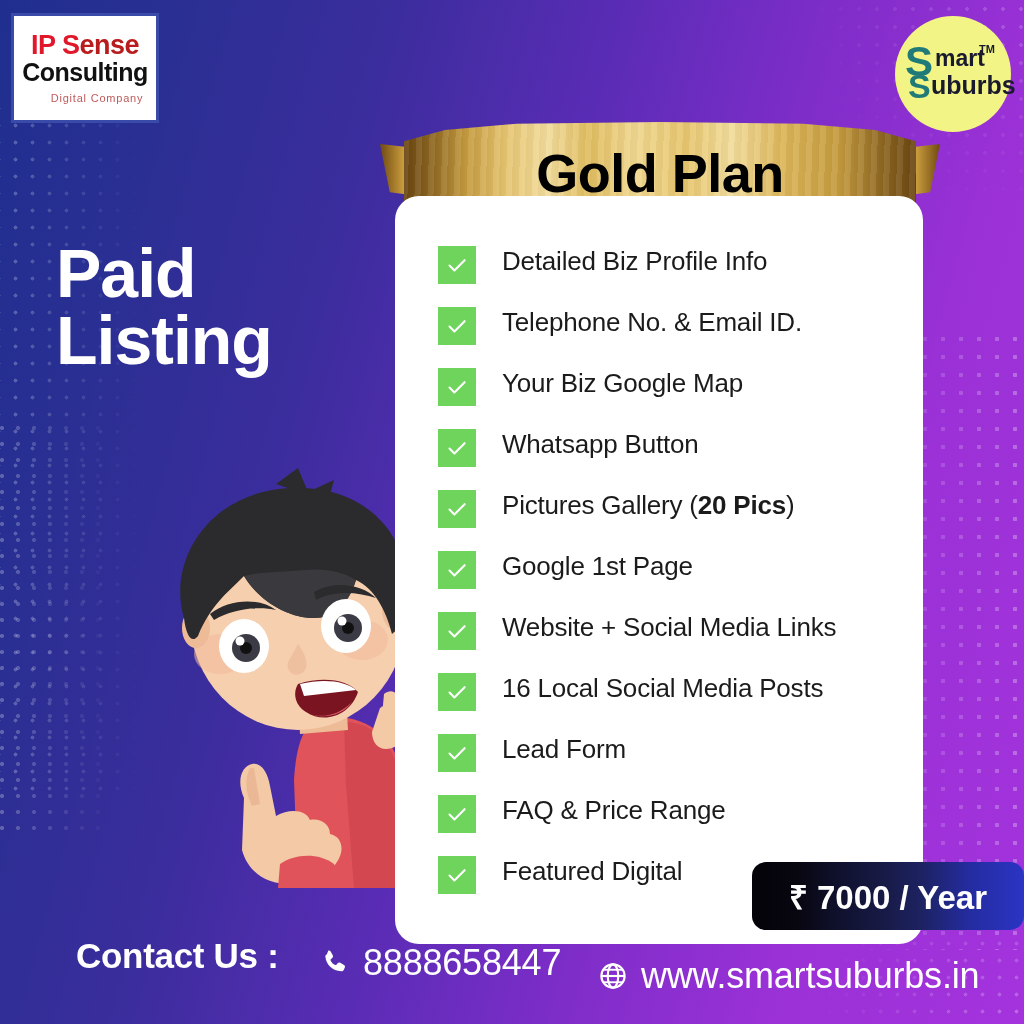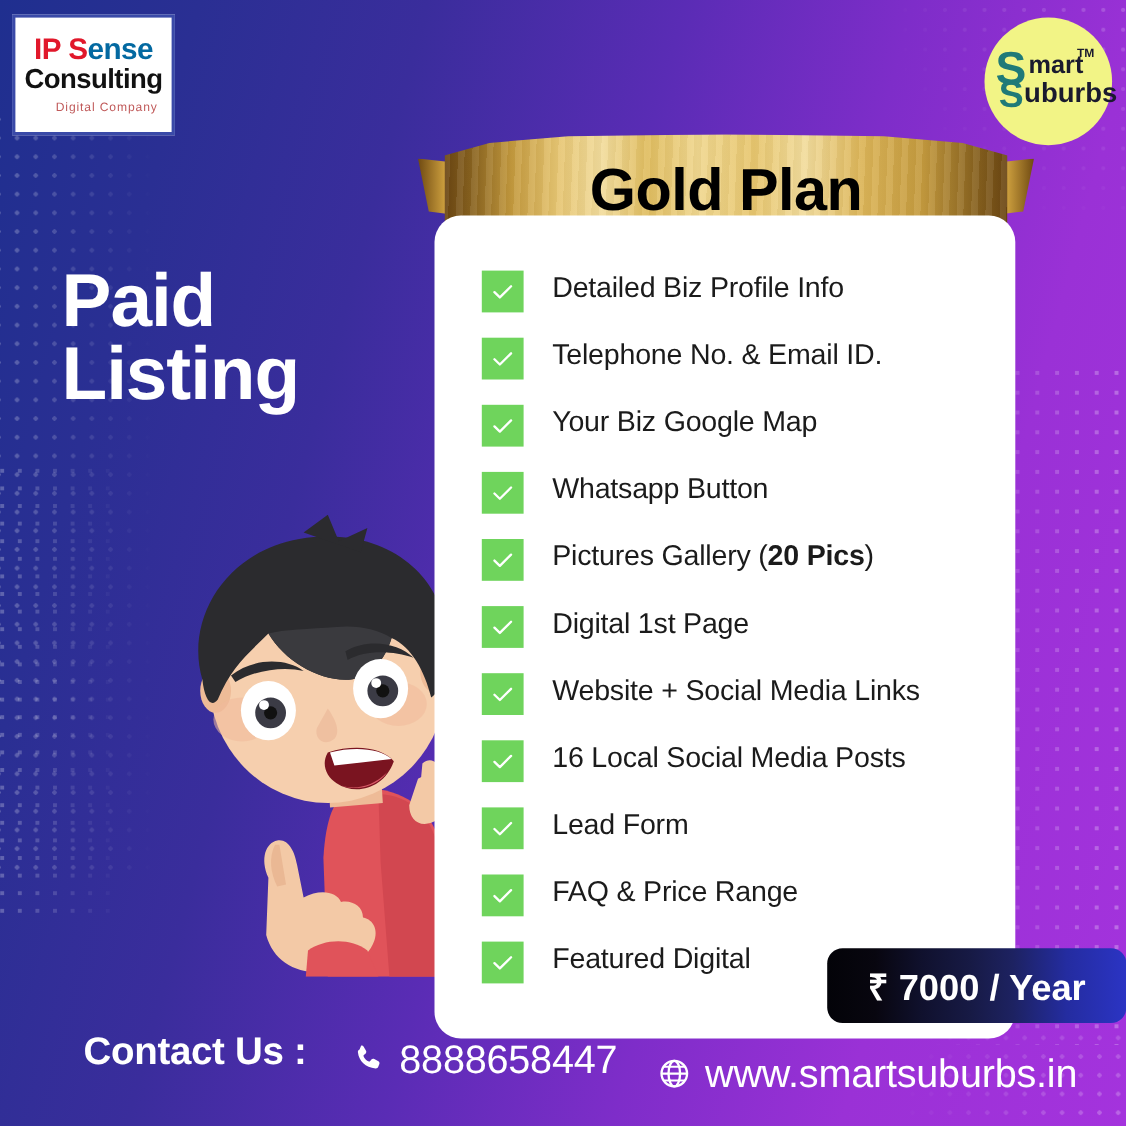--- a/index.html
+++ b/index.html
@@ -51,21 +51,21 @@
   }
 
   
   #ipsense-logo{
     position:absolute;left:11px;top:13px;width:148px;height:110px;
     background:#ffffff;border:3px solid #3a4aa8;
     display:flex;flex-direction:column;align-items:center;justify-content:center;
   }
   #ipsense-logo .ln1{font-size:27px;font-weight:bold;letter-spacing:-.5px;line-height:1.02;}
   #ipsense-logo .ln1 .red{color:#e1182b;}
-  #ipsense-logo .ln1 .blk{color:#0369a1;}
+  #ipsense-logo .ln1 .blk{color:#b91c1c;}
   #ipsense-logo .ln2{font-size:25px;font-weight:bold;color:#111;line-height:1.05;letter-spacing:-.5px;}
   #ipsense-logo .ln3{font-size:11px;color:#c05a5a;margin-top:7px;letter-spacing:.8px;padding-left:24px;}
 
   
   #smartsuburbs-logo{
     position:absolute;right:13px;top:16px;width:116px;height:116px;border-radius:50%;
     background:#f2f486;display:flex;align-items:center;justify-content:center;
   }
   #smartsuburbs-logo .inner{position:relative;width:104px;height:70px;}
   #smartsuburbs-logo .bigS1{
@@ -294,21 +294,21 @@
             </svg>
           </div>
           <div class="feature-label">Pictures Gallery (<b>20 Pics</b>)</div>
         </div>
         <div class="feature-row">
           <div class="check-box" style="background: rgb(111, 212, 92);">
             <svg viewBox="0 0 24 24">
               <path d="M4.5 12.6 L9.4 17.4 L19.6 7.2" fill="none" stroke="#ffffff" stroke-width="2.1" stroke-linecap="round" stroke-linejoin="round"></path>
             </svg>
           </div>
-          <div class="feature-label">Digital 1st Page</div>
+          <div class="feature-label">Google 1st Page</div>
         </div>
         <div class="feature-row">
           <div class="check-box" style="background: rgb(111, 212, 92);">
             <svg viewBox="0 0 24 24">
               <path d="M4.5 12.6 L9.4 17.4 L19.6 7.2" fill="none" stroke="#ffffff" stroke-width="2.1" stroke-linecap="round" stroke-linejoin="round"></path>
             </svg>
           </div>
           <div class="feature-label">Website + Social Media Links</div>
         </div>
         <div class="feature-row">

